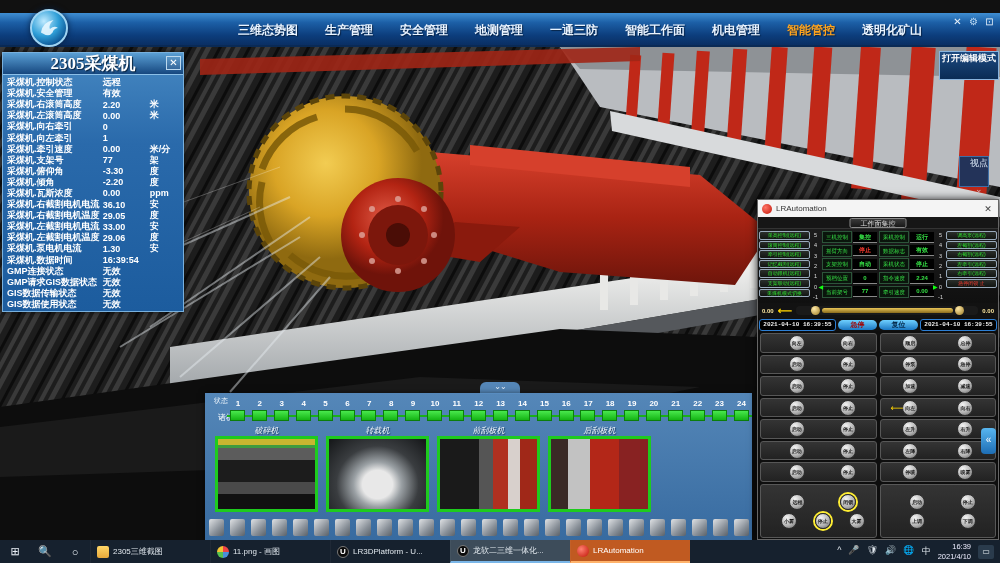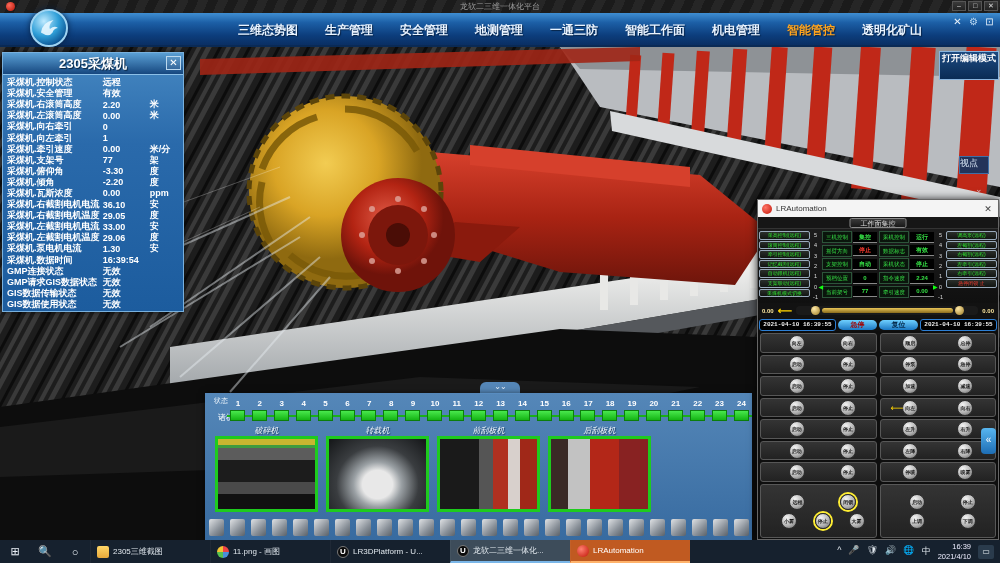--- a/index.html
+++ b/index.html
@@ -26,27 +26,27 @@
   .nav-ic.gear{color:#bcd9f2;}
 
   
   #edit-btn{position:absolute;top:51px;right:1px;width:60px;height:29px;background:linear-gradient(#1d4a80,#0a2c55);border:1px solid #89b4dd;color:#fff;font-size:9px;font-weight:bold;text-align:center;line-height:13px;}
 
   
   #scene{position:absolute;top:47px;left:0;width:1000px;height:493px;overflow:hidden;background:#141414;}
   #scene svg{display:block;}
 
   
-  #viewpoint{position:absolute;top:156px;left:959px;width:30px;height:18px;background:rgba(18,52,96,.9);border:1px solid #3e6ea6;color:#dce9f7;font-size:9px;text-align:left;line-height:13px;}
+  #viewpoint{position:absolute;top:156px;left:959px;width:30px;height:31px;background:rgba(18,52,96,.9);border:1px solid #3e6ea6;color:#dce9f7;font-size:9px;text-align:right;line-height:13px;}
   #scene-chev{position:absolute;top:184px;left:975px;color:#cfd8e2;font-size:9px;opacity:.8;}
 
   
   #shearer-panel{position:absolute;top:52px;left:2px;width:182px;height:260px;background:linear-gradient(180deg,#4688c2 0%,#2a6aab 35%,#1c5c9e 100%);border:1px solid #78b0dd;box-shadow:0 0 5px rgba(0,0,0,.6);}
   #shearer-head{height:22px;background:linear-gradient(180deg,#5a9fd4,#16477f);border-bottom:1px solid #8cc0e8;display:flex;align-items:center;justify-content:center;position:relative;}
-  #shearer-title{color:#fff;font-size:13px;font-weight:bold;text-shadow:1px 1px 1px #07233f;}
+  #shearer-title{color:#fff;font-size:17px;font-weight:bold;text-shadow:1px 1px 1px #07233f;font-family:Liberation Serif, serif;}
   #shearer-close{position:absolute;right:2px;top:3px;width:15px;height:14px;border:1px solid #bcd9ef;color:#fff;font-size:10px;line-height:12px;text-align:center;background:rgba(255,255,255,.08);}
   #shearer-rows{padding:2px 4px 0 4px;}
   .srow{display:flex;height:11.1px;align-items:center;color:#fff;font-size:9px;font-weight:bold;white-space:nowrap;}
   .srow .sl{width:98px;overflow:hidden;}
   .srow .sv{width:48px;}
   .srow .su{width:30px;}
 
   
   #cam-panel{position:absolute;top:393px;left:205px;width:547px;height:147px;background:linear-gradient(180deg,rgba(88,141,193,.95),rgba(58,112,168,.95));overflow:hidden;box-shadow:0 0 6px rgba(0,0,0,.5);}
   #cam-tab{position:absolute;top:382px;left:480px;width:40px;height:12px;background:rgba(88,141,193,.95);border-radius:6px 6px 0 0;color:#eaf3fb;font-size:8px;text-align:center;line-height:10px;letter-spacing:-1px;}
@@ -128,29 +128,20 @@
   .ic-dragon{background:radial-gradient(circle at 35% 35%,#ff8071,#c01305);border-radius:50%;}
   #tray{margin-left:auto;display:flex;align-items:center;gap:7px;padding-right:6px;font-size:9px;}
   #tray .clock{text-align:right;font-size:7.5px;line-height:1.25;color:#eef;}
   #tray .note{width:16px;height:14px;background:#2a3b4c;border-radius:2px;font-size:8px;text-align:center;line-height:13px;}
 </style>
 </head>
 <body>
 
 <div id="desktop">
 
-  <div id="titlebar">
-    <span class="tb-dragon"></span>
-    <span class="tb-title">龙软二三维一体化平台</span>
-    <span class="tb-btns">
-      <span class="tb-btn">–</span>
-      <span class="tb-btn">□</span>
-      <span class="tb-btn">✕</span>
-    </span>
-  </div>
 
   <div id="navbar">
     <div id="logo">
       <svg viewBox="0 0 38 38">
           <path d="M10 24 q2 -12 14 -14 q-6 6 -4 10 q5 -4 9 -1 q-5 1 -6 5 q-4 6 -13 0z" fill="#e8f7ff" opacity="0.9"></path>
         </svg>
     </div>
     <div id="menu">
         <span class="menu-item">三维态势图</span>
         <span class="menu-item">生产管理</span>

